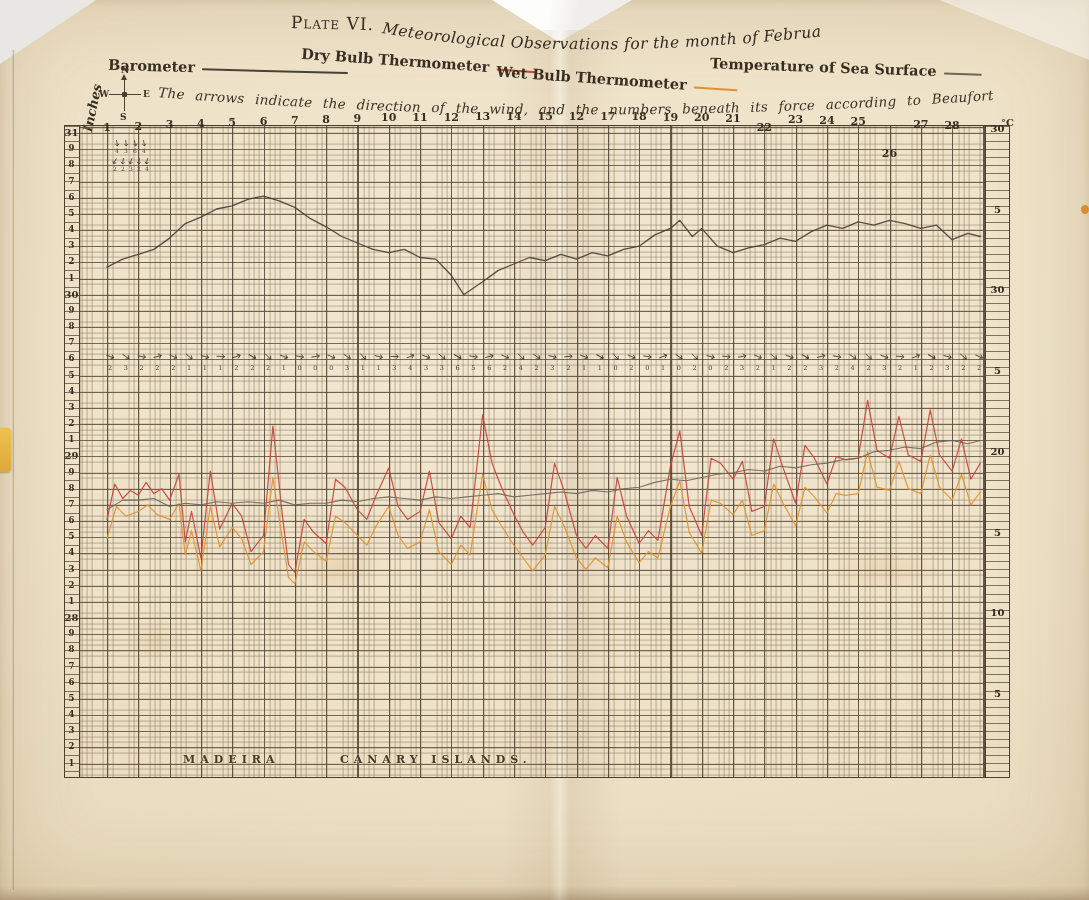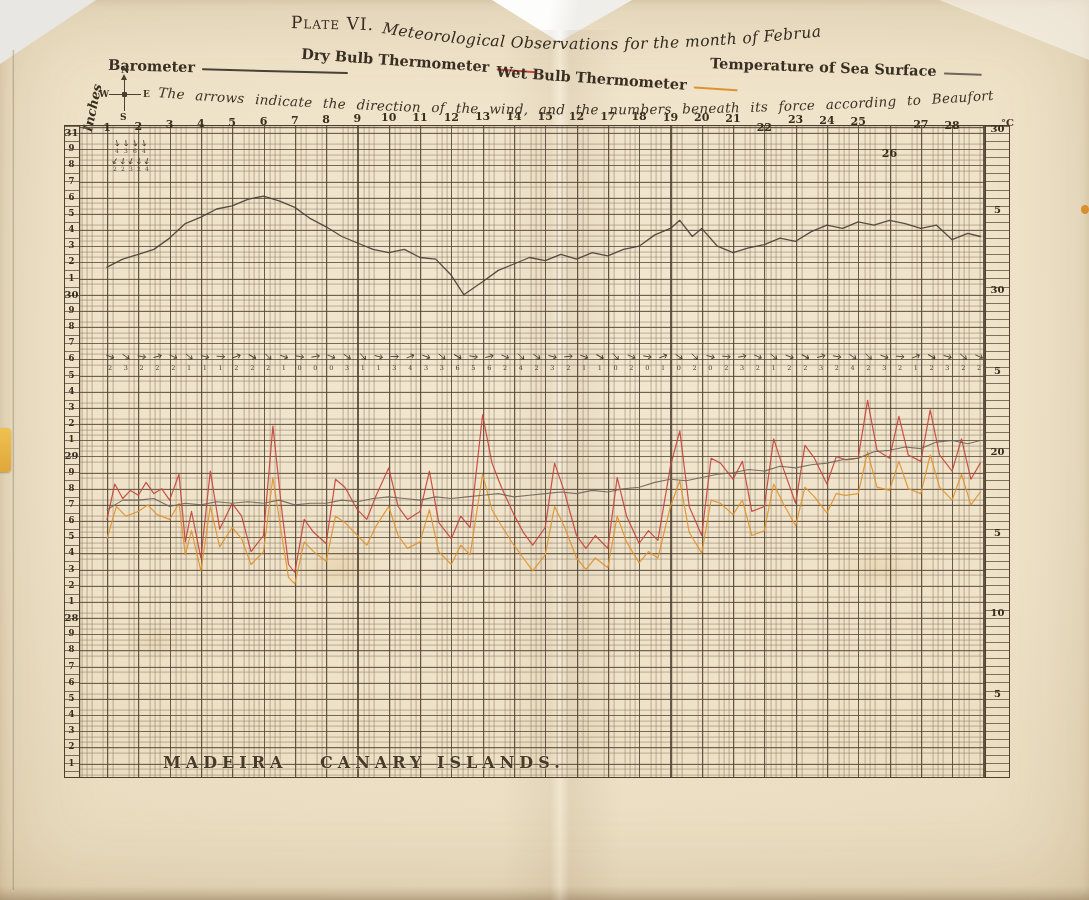--- a/index.html
+++ b/index.html
@@ -74,22 +74,22 @@
     background-position:0 8px;box-sizing:border-box;}
   #strip-left{left:64px;border-right:1.2px solid #4e3e2d;}
   #strip-right{left:985px;width:25px;border-left:1.2px solid #4e3e2d;}
 
   
   .day-label{position:absolute;width:22px;text-align:center;font-size:11px;color:#38301f;font-weight:bold;}
   .bar-label{position:absolute;left:63px;width:17px;text-align:center;color:#352c1d;font-weight:bold;}
   .bar-label.maj{font-size:10px;} .bar-label.min{font-size:8.5px;}
   .c-label{position:absolute;left:986px;width:23px;text-align:center;color:#352c1d;font-weight:bold;font-size:10px;}
 
-  .loc-label{position:absolute;font-size:16px;font-weight:bold;letter-spacing:5px;color:#463a28;
-    text-shadow:0 0 3px rgba(240,228,200,.95), 0 0 2px rgba(240,228,200,.9);}
+  .loc-label{position:absolute;font-size:11px;font-weight:bold;letter-spacing:5px;color:#463a28;
+    text-shadow:0 0 3px rgba(240,228,200,.95), 0 0 2px rgba(240,228,200,.9);margin-left:20px;}
   #loc-0{left:163px;top:753px;} #loc-1{left:320px;top:753px;}
 
   #overlay-svg{position:absolute;left:0;top:0;pointer-events:none;}
   .curve{fill:none;stroke-linejoin:round;stroke-linecap:round;}
 </style>
 </head>
 <body>
 
 <div id="scene">
   <div id="paper"></div>

